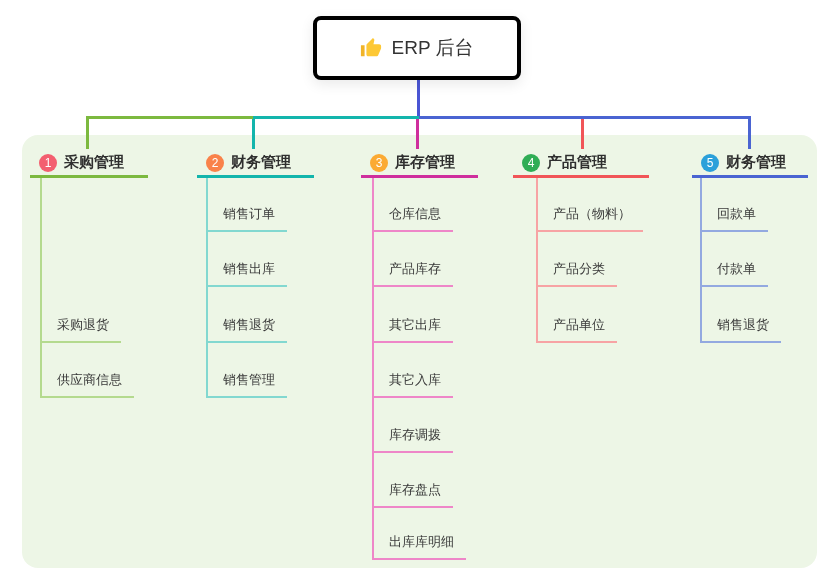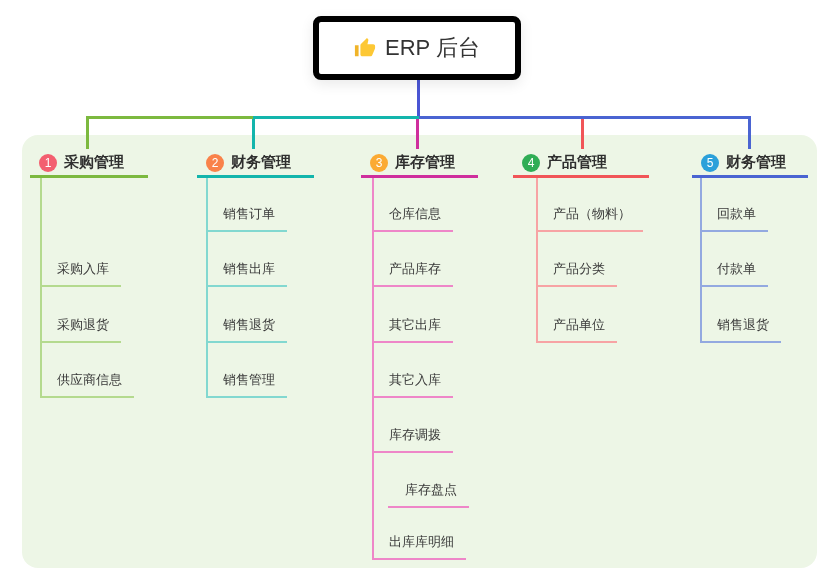--- a/index.html
+++ b/index.html
@@ -19,24 +19,24 @@
   .h-teal{left:253px;top:116px;width:166px;height:3px;background:#13b5ac;}
   .h-blue{left:419px;top:116px;width:332px;height:3px;background:#4a64d2;}
   .v-green{left:86px;top:116px;width:3px;height:33px;background:#7cb93f;}
   .v-teal{left:252px;top:119px;width:3px;height:30px;background:#13b5ac;}
   .v-magenta{left:416px;top:119px;width:3px;height:30px;background:#cf2f9d;}
   .v-red{left:581px;top:119px;width:3px;height:30px;background:#f15558;}
   .v-blue{left:748px;top:116px;width:3px;height:33px;background:#4a64d2;}
   
   .root-node{
     position:absolute;left:313px;top:16px;width:208px;height:64px;
-    background:#fff;border:6px solid #000000;border-radius:8px;
+    background:#fff;border:4px solid #000000;border-radius:8px;
     box-shadow:0 4px 14px rgba(0,0,0,.09);
     display:flex;align-items:center;justify-content:center;gap:9px;
-    font-size:22px;font-weight:500;color:#333;box-sizing:border-box;
+    font-size:19px;font-weight:500;color:#333;box-sizing:border-box;
   }
   .root-node svg{display:block;}
   
   .branch-header{
     position:absolute;top:150px;height:25px;box-sizing:content-box;
     display:flex;align-items:center;gap:7px;padding-left:9px;
     font-size:15px;font-weight:600;color:#2f2f2f;white-space:nowrap;
     border-bottom:3px solid #000;
   }
   .badge{
@@ -59,21 +59,21 @@
   .child{
     position:absolute;padding:0 12px 7px 17px;border-bottom:2px solid #000;
     font-size:13px;color:#3a3a3a;white-space:nowrap;
   }
   .c1{border-color:#b4da8e;left:40px;}
   .c2{border-color:#82d8d0;left:206px;}
   .c3{border-color:#ee86c8;left:372px;}
   .c4{border-color:#f7a3a4;left:536px;}
   .c5{border-color:#93a9e0;left:700px;}
   .r0{top:205px;} .r1{top:260px;} .r2{top:316px;} .r3{top:371px;text-align:right;}
-  .r4{top:426px;} .r5{top:481px;margin-left:16px;} .r6{top:533px;}
+  .r4{top:426px;} .r5{top:481px;} .r6{top:533px;}
 </style>
 </head>
 <body>
 
 <div class="stage">
 
   <div class="panel"></div>
 
   <div class="line v-root"></div>
   <div class="line h-green"></div>
@@ -91,21 +91,20 @@
       <path d="M23 10c0-1.1-.9-2-2-2h-6.31l.95-4.57.03-.32c0-.41-.17-.79-.44-1.06L14.17 1 7.59 7.59C7.22 7.95 7 8.45 7 9v10c0 1.1.9 2 2 2h9c.83 0 1.54-.5 1.84-1.22l3.02-7.05c.09-.23.14-.47.14-.73v-2z" fill="#fdc835"></path>
     </svg>
     <span>ERP 后台</span>
   </div>
 
   <div class="branch-header b1" style="left:30px;width:109px;">
     <span class="badge">1</span>
     <span>采购管理</span>
   </div>
   <div class="vchild vc1"></div>
-  <div class="child c1 r1"><span>采购入库</span></div>
   <div class="child c1 r2"><span>采购退货</span></div>
   <div class="child c1 r3"><span>供应商信息</span></div>
 
   <div class="branch-header b2" style="left:197px;width:108px;">
     <span class="badge">2</span>
     <span>财务管理</span>
   </div>
   <div class="vchild vc2"></div>
   <div class="child c2 r0"><span>销售订单</span></div>
   <div class="child c2 r1"><span>销售出库</span></div>

